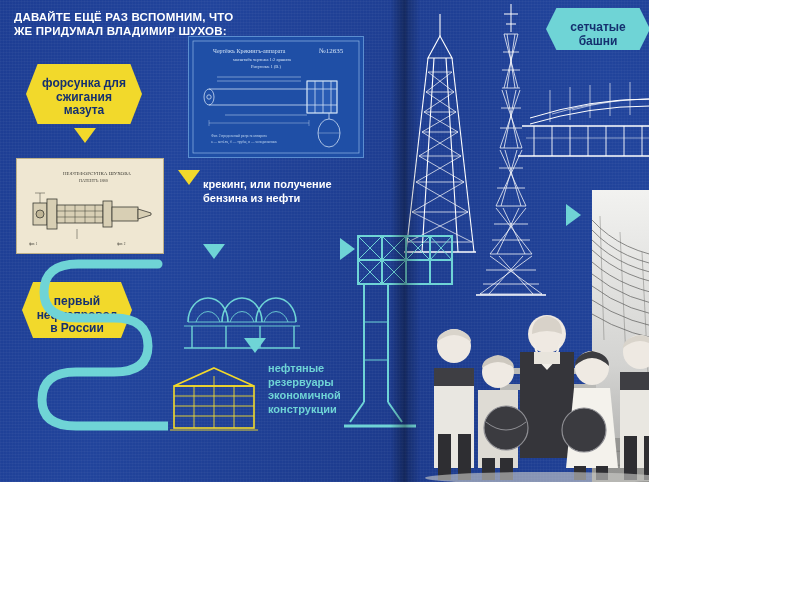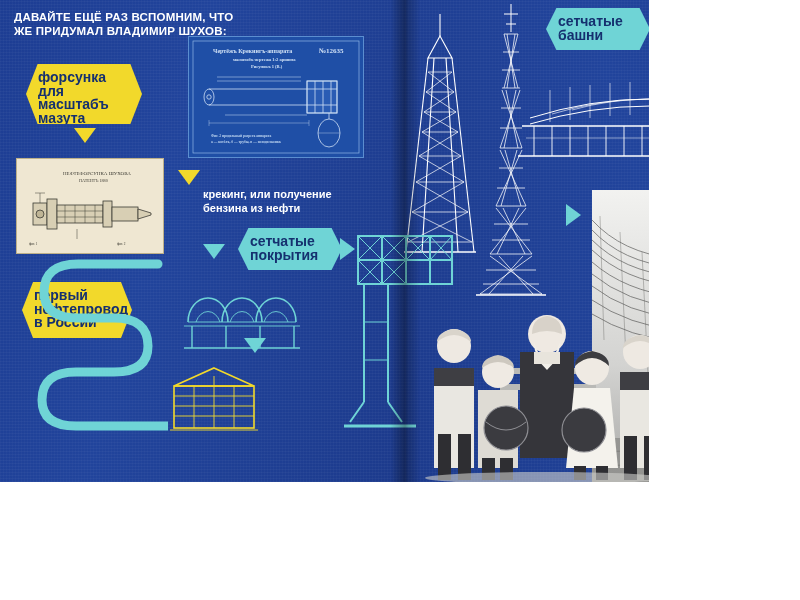--- a/index.html
+++ b/index.html
@@ -77,25 +77,25 @@
     line-height: 14px;
     letter-spacing: 0.2px;
     text-transform: uppercase;
   }
 
   
   .label {
     position: absolute;
     color: #15306f;
     font-weight: bold;
-    font-size: 14px;
+    font-size: 12px;
     line-height: 13.5px;
-    padding: 7px 12px;
+    padding: 13px 12px;
     box-sizing: border-box;
-    text-align: left;
+    text-align: center;
   }
   .label.yellow { background: #f2d92b; }
   .label.cyan   { background: #6fd4d6; }
   .label.hex {
     
     clip-path: polygon(10% 0%, 90% 0%, 100% 50%, 90% 100%, 10% 100%, 0% 50%);
   }
 
   
   .text-label {
@@ -129,21 +129,20 @@
   }
 
   
   .pic { position: absolute; overflow: hidden; }
 
   .blueprint {
     left: 188px; top: 36px;
     width: 174px; height: 120px;
     background: #1d4fa8;
     border: 1px solid #5b8ed0;
-    font-weight: bold;
   }
   .burner {
     left: 16px; top: 158px;
     width: 146px; height: 94px;
     background: #efe7d2;
     border: 1px solid #bdb089;
   }
   .photo-right {
     left: 592px; top: 190px;
     width: 208px; height: 292px;
@@ -208,21 +207,21 @@
           <line x1="20" y1="83" x2="20" y2="89" stroke-width="0.4"></line>
           <line x1="120" y1="83" x2="120" y2="89" stroke-width="0.4"></line>
         </g>
         <g fill="#bcd4f0" font-family="Liberation Serif, serif" font-size="3.6">
           <text x="22" y="100">Фиг. 2   продольный   разрезъ   аппарата</text>
           <text x="22" y="106">а — котёлъ, б — трубы, в — холодильникъ</text>
         </g>
       </svg>
     </div>
 
-    <div class="label yellow hex" style="left:26px; top:64px; width:116px; height:60px;">форсунка для масштабъ мазута</div>
+    <div class="label yellow hex" style="left:26px; top:64px; width:116px; height:60px;">форсунка для сжигания мазута</div>
     <div class="tri down-yellow" style="left:74px; top:128px;"></div>
 
     <div class="pic burner">
       <svg width="146" height="94" viewBox="0 0 146 94">
         <rect x="0" y="0" width="146" height="94" fill="#efe7d2"></rect>
         <rect x="3" y="3" width="140" height="88" fill="none" stroke="#9d9madd" stroke-width="0"></rect>
         <g fill="#4b4staff"></g>
         <text x="46" y="16" font-family="Liberation Serif, serif" font-size="5" fill="#3c3b33">НЕФТЕФОРСУНКА ШУХОВА</text>
         <text x="62" y="23" font-family="Liberation Serif, serif" font-size="4.2" fill="#3c3b33">ПАТЕНТЪ 1880</text>
 
@@ -247,23 +246,22 @@
           <line x1="60" y1="70" x2="60" y2="80"></line>
         </g>
         <g fill="#3c3b33" font-family="Liberation Serif, serif" font-size="3.4">
           <text x="12" y="86">фиг. 1</text>
           <text x="100" y="86">фиг. 2</text>
         </g>
       </svg>
     </div>
 
     <div class="tri down-yellow" style="left:178px; top:170px;"></div>
-    <div class="text-label white" style="left:203px; top:188px; width:160px;">крекинг, или получение бензина из нефти</div>
-
-    <div class="label cyan hex" style="left:238px; top:228px; width:104px; height:42px;">сетчатые покрытия</div>
+    <div class="text-label white" style="left:203px; top:178px; width:160px;">крекинг, или получение бензина из нефти</div>
+
     <div class="tri right-cyan" style="left:340px; top:238px;"></div>
     <div class="tri down-cyan" style="left:203px; top:244px;"></div>
 
     <div class="pic" style="left:182px; top:278px; width:120px; height:74px;">
       <svg width="120" height="74" viewBox="0 0 120 74">
         <g stroke="#6fd4d6" fill="none" stroke-width="1.6">
           <path d="M6 44 A20 24 0 0 1 46 44"></path>
           <path d="M40 44 A20 24 0 0 1 80 44"></path>
           <path d="M74 44 A20 24 0 0 1 114 44"></path>
         </g>
@@ -286,20 +284,21 @@
 
     <div class="label yellow hex" style="left:22px; top:282px; width:110px; height:56px;">первый нефтепровод в России</div>
 
     <div class="pic" style="left:18px; top:258px; width:150px; height:202px;">
       <svg width="150" height="202" viewBox="0 0 150 202">
         <path d="M140 6 L60 6 Q26 6 26 34 Q26 60 60 60 L96 60 Q130 60 130 88 Q130 114 96 114 L58 114 Q24 114 24 142 Q24 168 58 168 L150 168" fill="none" stroke="#6fd4d6" stroke-width="9" stroke-linecap="round" stroke-linejoin="round"></path>
       </svg>
     </div>
 
     <div class="tri down-cyan" style="left:244px; top:338px;"></div>
+    <div class="text-label cyan" style="left:268px; top:362px; width:118px;">нефтяные резервуары экономичной конструкции</div>
 
     <div class="pic" style="left:168px; top:364px; width:92px; height:72px;">
       <svg width="92" height="72" viewBox="0 0 92 72">
         <polygon points="46,4 86,22 6,22" fill="none" stroke="#f2d92b" stroke-width="1.6"></polygon>
         <rect x="6" y="22" width="80" height="42" fill="none" stroke="#f2d92b" stroke-width="1.6"></rect>
         <g stroke="#f2d92b" stroke-width="0.9">
           <line x1="6" y1="32" x2="86" y2="32"></line>
           <line x1="6" y1="42" x2="86" y2="42"></line>
           <line x1="6" y1="52" x2="86" y2="52"></line>
           <line x1="26" y1="22" x2="26" y2="64"></line>

